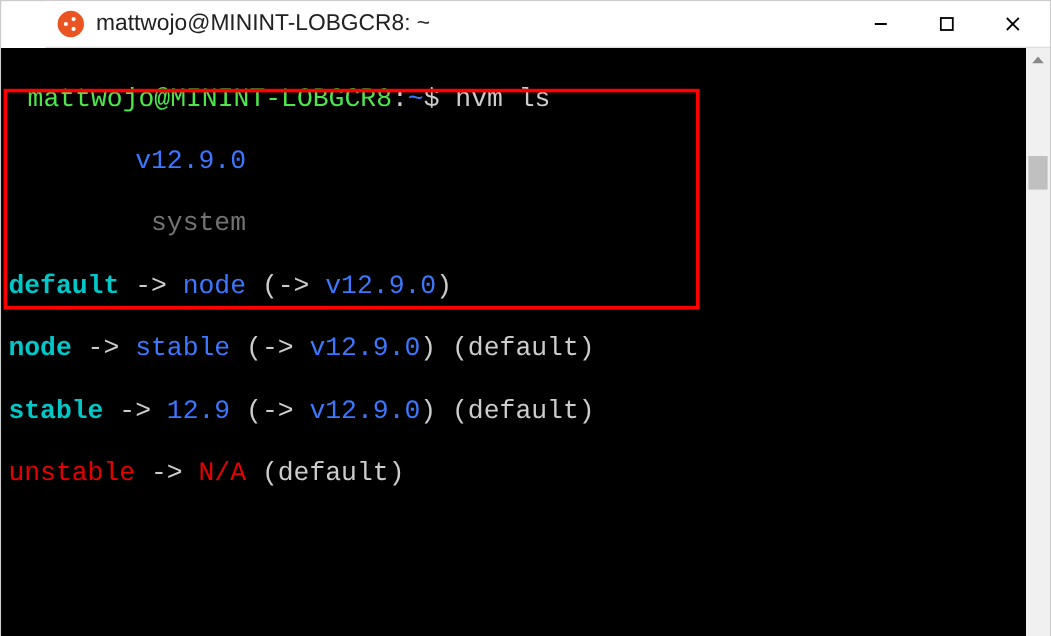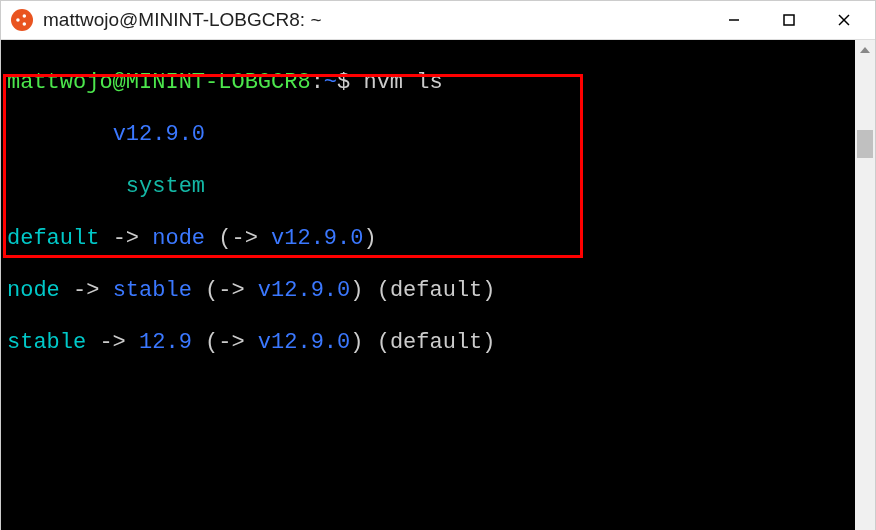--- a/index.html
+++ b/index.html
@@ -17,20 +17,21 @@
       display: flex;
       flex-direction: column;
     }
     .titlebar {
       height: 40px;
       background: #fff;
       border-bottom: 1px solid #ddd;
       display: flex;
       align-items: center;
       padding: 0 4px 0 10px;
+      margin-left: 37px;
     }
     .titlebar-icon {
       width: 22px;
       height: 22px;
       background: #E95420;
       border-radius: 50%;
       margin-right: 10px;
       display: flex;
       align-items: center;
       justify-content: center;
@@ -85,25 +86,25 @@
       cursor: pointer;
     }
     .scroll-thumb {
       position: absolute;
       top: 90px;
       left: 2px;
       right: 2px;
       height: 28px;
       background: #c0c0c0;
     }
-    .c-green { color: #4CE64C; }
+    .c-green { color: #4CE64C; margin-left: 16px; }
     .c-blue { color: #3B78FF; }
-    .c-cyan { color: #00C8C8; }
+    .c-cyan { color: #00C8C8; font-weight: bold; }
     .c-white { color: #CCCCCC; }
-    .c-yellow { color: #14b8a6; margin-top: 48px; }
+    .c-yellow { color: #737373; margin-top: 48px; }
     .c-red { color: #E60000; }
     .highlight-box {
       position: absolute;
       top: 34px;
       left: 2px;
       width: 580px;
       height: 184px;
       border: 3px solid #ff0000;
       pointer-events: none;
     }
@@ -143,20 +144,21 @@
   </div>
 
   <div class="terminal-area">
     <div class="terminal">
 <span class="line"><span class="c-green">mattwojo@MININT-LOBGCR8</span><span class="c-white">:</span><span class="c-blue">~</span><span class="c-white">$</span><span class="c-white"> </span><span class="c-white">nvm ls</span></span>
 <span class="line"><span>        </span><span class="c-blue">v12.9.0</span></span>
 <span class="line"><span>         </span><span class="c-yellow">system</span></span>
 <span class="line"><span class="c-cyan">default</span><span class="c-white"> </span><span class="c-white">-&gt;</span><span class="c-white"> </span><span class="c-blue">node</span><span class="c-white"> </span><span class="c-white">(-&gt;</span><span class="c-white"> </span><span class="c-blue">v12.9.0</span><span class="c-white">)</span></span>
 <span class="line"><span class="c-cyan">node</span><span class="c-white"> </span><span class="c-white">-&gt;</span><span class="c-white"> </span><span class="c-blue">stable</span><span class="c-white"> </span><span class="c-white">(-&gt;</span><span class="c-white"> </span><span class="c-blue">v12.9.0</span><span class="c-white">)</span><span class="c-white"> </span><span class="c-white">(default)</span></span>
 <span class="line"><span class="c-cyan">stable</span><span class="c-white"> </span><span class="c-white">-&gt;</span><span class="c-white"> </span><span class="c-blue">12.9</span><span class="c-white"> </span><span class="c-white">(-&gt;</span><span class="c-white"> </span><span class="c-blue">v12.9.0</span><span class="c-white">)</span><span class="c-white"> </span><span class="c-white">(default)</span></span>
+<span class="line"><span class="c-red">unstable</span><span class="c-white"> </span><span class="c-white">-&gt;</span><span class="c-white"> </span><span class="c-red">N/A</span><span class="c-white"> </span><span class="c-white">(default)</span></span>
 
 
 
 
 
 
       <div class="highlight-box"></div>
     </div>
     <div class="scrollbar">
       <div class="scroll-up">

